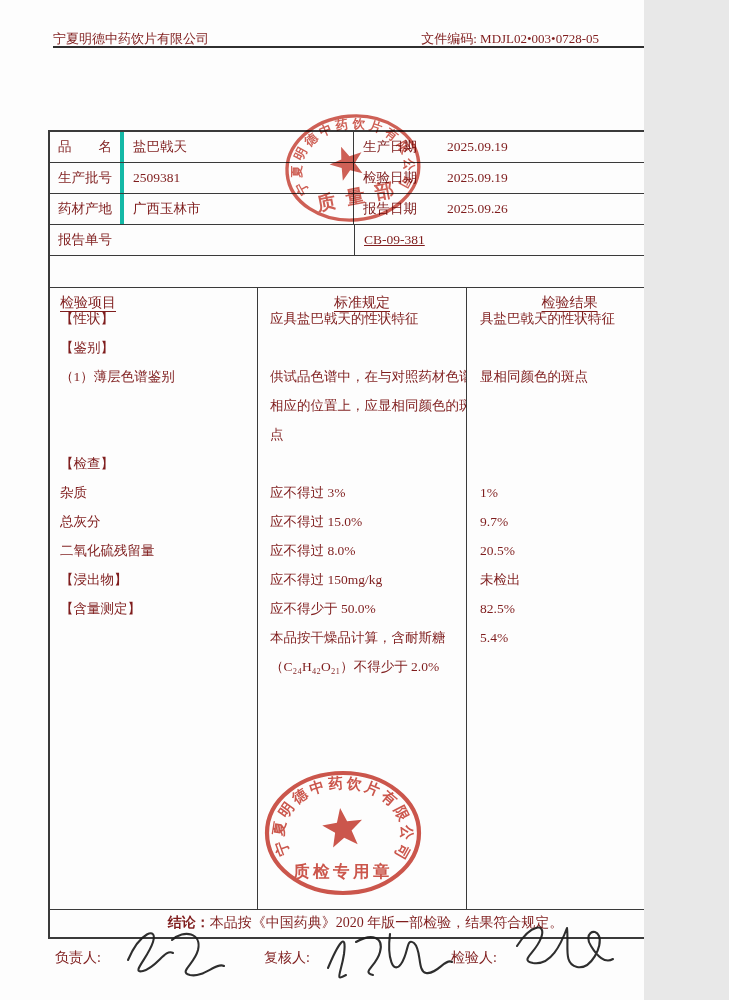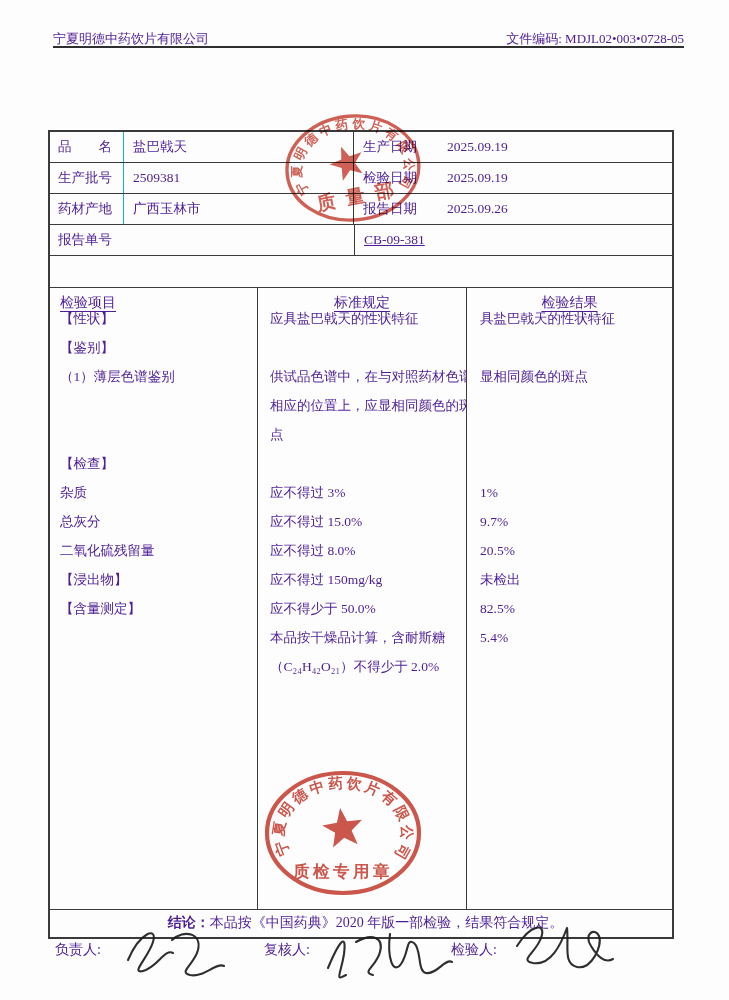--- a/index.html
+++ b/index.html
@@ -1,40 +1,40 @@
 <!DOCTYPE html>
 <html><head>
 <meta charset="utf-8">
 <style>
   * { margin: 0; padding: 0; box-sizing: border-box; }
   html,body { background: #e8e8e8; }
   .page {
     position: relative;
-    width: 729px; height: 1000px;
+    width: 644px; height: 1000px;
     background: #fdfdfd;
     font-family: "Liberation Serif", "DejaVu Serif", serif;
-    color: #4c1d95;
+    color: #7f1d1d;
     overflow: hidden;
   }
   
   .hdr-company { position: absolute; left: 53px; top: 30px; font-size: 13px; }
   .hdr-code { position: absolute; right: 45px; top: 30px; font-size: 13px; font-family: "Liberation Serif", serif; }
   .hdr-rule { position: absolute; left: 53px; top: 46px; width: 631px; height: 2px; background: #2f2f2f; }
   .doc-title {
     position: absolute; left: 48px; top: 84px; width: 626px;
     text-align: center; font-size: 23px; font-weight: bold; letter-spacing: 2px;
   }
   
   .report-table {
     position: absolute; left: 48px; top: 130px; width: 626px;
     border: 2px solid #3a3a3a; background: transparent;
     font-size: 13.5px;
   }
   .info-row { display: grid; grid-template-columns: 74px 230px 1fr; height: 31px; border-bottom: 1px solid #3a3a3a; }
-  .info-row .c1 { border-right: 1px solid #14b8a6; display:flex; align-items:center; padding-left: 8px; white-space: pre; }
+  .info-row .c1 { border-right: 4px solid #14b8a6; display:flex; align-items:center; padding-left: 8px; white-space: pre; }
   .info-row .c2 { border-right: 1px solid #3a3a3a; display:flex; align-items:center; padding-left: 9px; }
   .info-row .c3 { display:flex; align-items:center; padding-left: 9px; }
   .info-row .c3 .lbl { width: 84px; }
   .report-no-row { display: grid; grid-template-columns: 304px 1fr; height: 31px; border-bottom: 1px solid #3a3a3a; }
   .report-no-row .c1 { display:flex; align-items:center; padding-left: 8px; }
   .report-no-row .c2 { border-left: 1px solid #3a3a3a; display:flex; align-items:center; padding-left: 9px; text-decoration: underline; }
   .head-row { display: grid; grid-template-columns: 208px 209px 1fr; height: 32px; border-bottom: 1px solid #3a3a3a; font-size: 14px; }
   .head-row .hc { display:flex; align-items:flex-end; border-right: 1px solid #3a3a3a; margin-top: 38px; }
   .head-row .hc:last-child { border-right: none; }
   .head-row .hc.first { justify-content: flex-start; padding-left: 10px; }
@@ -44,21 +44,21 @@
   .body-row .bc { border-right: 1px solid #3a3a3a; padding-top: 16px; }
   .body-row .bc:last-child { border-right: none; }
   .body-row .bc .line { height: 29px; line-height: 29px; white-space: pre; overflow: hidden; }
   .bc.col-item .line { padding-left: 10px; }
   .bc.col-std .line { padding-left: 12px; }
   .bc.col-res .line { padding-left: 13px; }
   .conclusion-row { height: 27px; line-height: 26px; padding-left: 9px; font-size: 14px; white-space: pre; text-align: center; }
   .conclusion-row .c-label { font-weight: bold; }
   
   .sig-line { position: absolute; left: 48px; top: 937px; width: 640px; height: 20px; font-size: 14px; }
-  .sig-line .sig-label { position: absolute; top: 4px; }
+  .sig-line .sig-label { position: absolute; top: 12px; }
   .sig-label.s1 { left: 7px; }
   .sig-label.s2 { left: 216px; }
   .sig-label.s3 { left: 403px; }
   .sig-svg { position: absolute; }
   .sig-svg path { fill: none; stroke: #1c1c1c; stroke-width: 2.1; stroke-linecap: round; stroke-linejoin: round; opacity: .92; }
   
   .stamp { position: absolute; mix-blend-mode: multiply; pointer-events: none; }
   .stamp text { font-family: "Liberation Serif", "DejaVu Serif", serif; font-weight: bold; }
 </style>
 </head>

